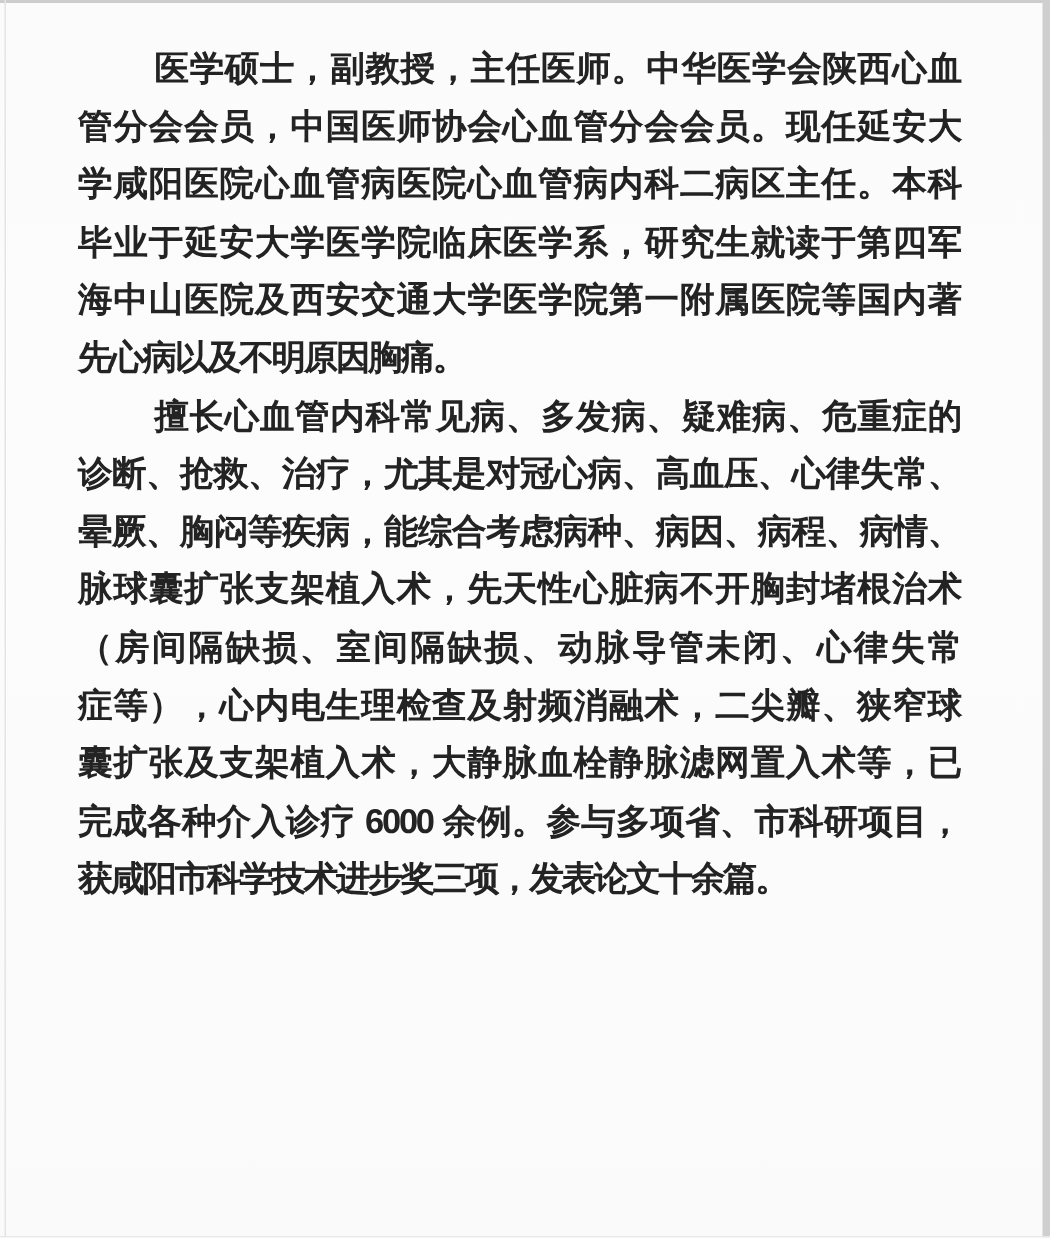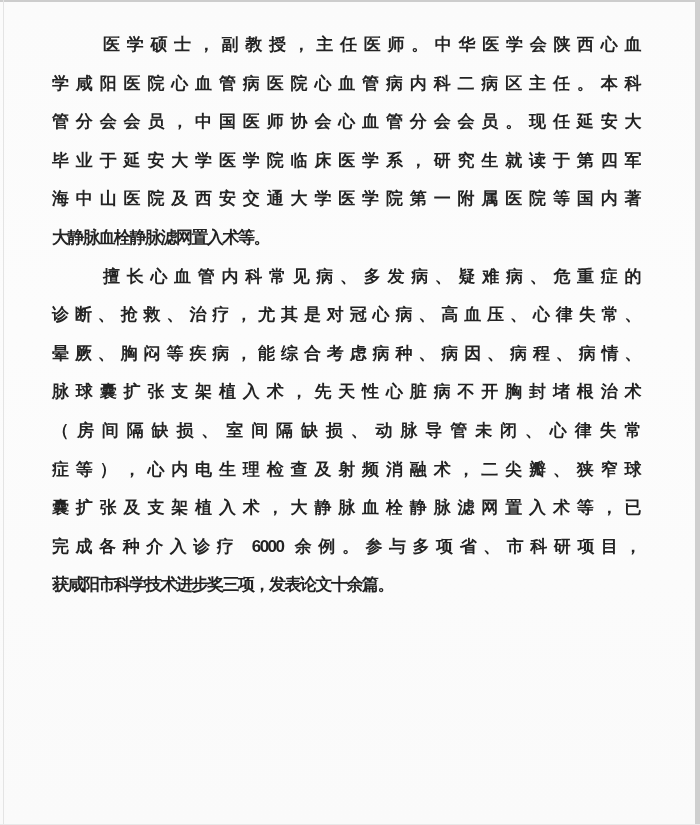--- a/index.html
+++ b/index.html
@@ -43,21 +43,21 @@
     left: 0; right: 0; bottom: 0;
     height: 1px;
     background: #e8e8e8;
   }
   .text-block {
     position: absolute;
     left: 52px;
     top: 26px;
     width: 588px;
     color: #232323;
-    font-size: 17px;
+    font-size: 23px;
     font-weight: 600;
     letter-spacing: -1.5px;
     line-height: 38.6px;
   }
   .paragraph {
     margin: 0;
   }
   .line {
     height: 38.6px;
     text-align: justify;
@@ -76,25 +76,25 @@
 <body>
 
 <div class="page">
   <div class="edge-top"></div>
   <div class="edge-left"></div>
   <div class="edge-right"></div>
   <div class="edge-bottom"></div>
   <div class="text-block">
       <div class="paragraph">
         <div class="line indent">医学硕士，副教授，主任医师。中华医学会陕西心血</div>
+        <div class="line">管分会会员，中国医师协会心血管分会会员。现任延安大</div>
         <div class="line">学咸阳医院心血管病医院心血管病内科二病区主任。本科</div>
-        <div class="line">管分会会员，中国医师协会心血管分会会员。现任延安大</div>
         <div class="line">毕业于延安大学医学院临床医学系，研究生就读于第四军</div>
         <div class="line">海中山医院及西安交通大学医学院第一附属医院等国内著</div>
-        <div class="line no-justify">大静脉血栓静脉滤网置入术等。</div>
+        <div class="line no-justify">先心病以及不明原因胸痛。</div>
       </div>
       <div class="paragraph">
         <div class="line indent">擅长心血管内科常见病、多发病、疑难病、危重症的</div>
         <div class="line">诊断、抢救、治疗，尤其是对冠心病、高血压、心律失常、</div>
         <div class="line">晕厥、胸闷等疾病，能综合考虑病种、病因、病程、病情、</div>
         <div class="line">脉球囊扩张支架植入术，先天性心脏病不开胸封堵根治术</div>
         <div class="line">（房间隔缺损、室间隔缺损、动脉导管未闭、心律失常</div>
         <div class="line">症等），心内电生理检查及射频消融术，二尖瓣、狭窄球</div>
         <div class="line">囊扩张及支架植入术，大静脉血栓静脉滤网置入术等，已</div>
         <div class="line">完成各种介入诊疗 6000 余例。参与多项省、市科研项目，</div>

